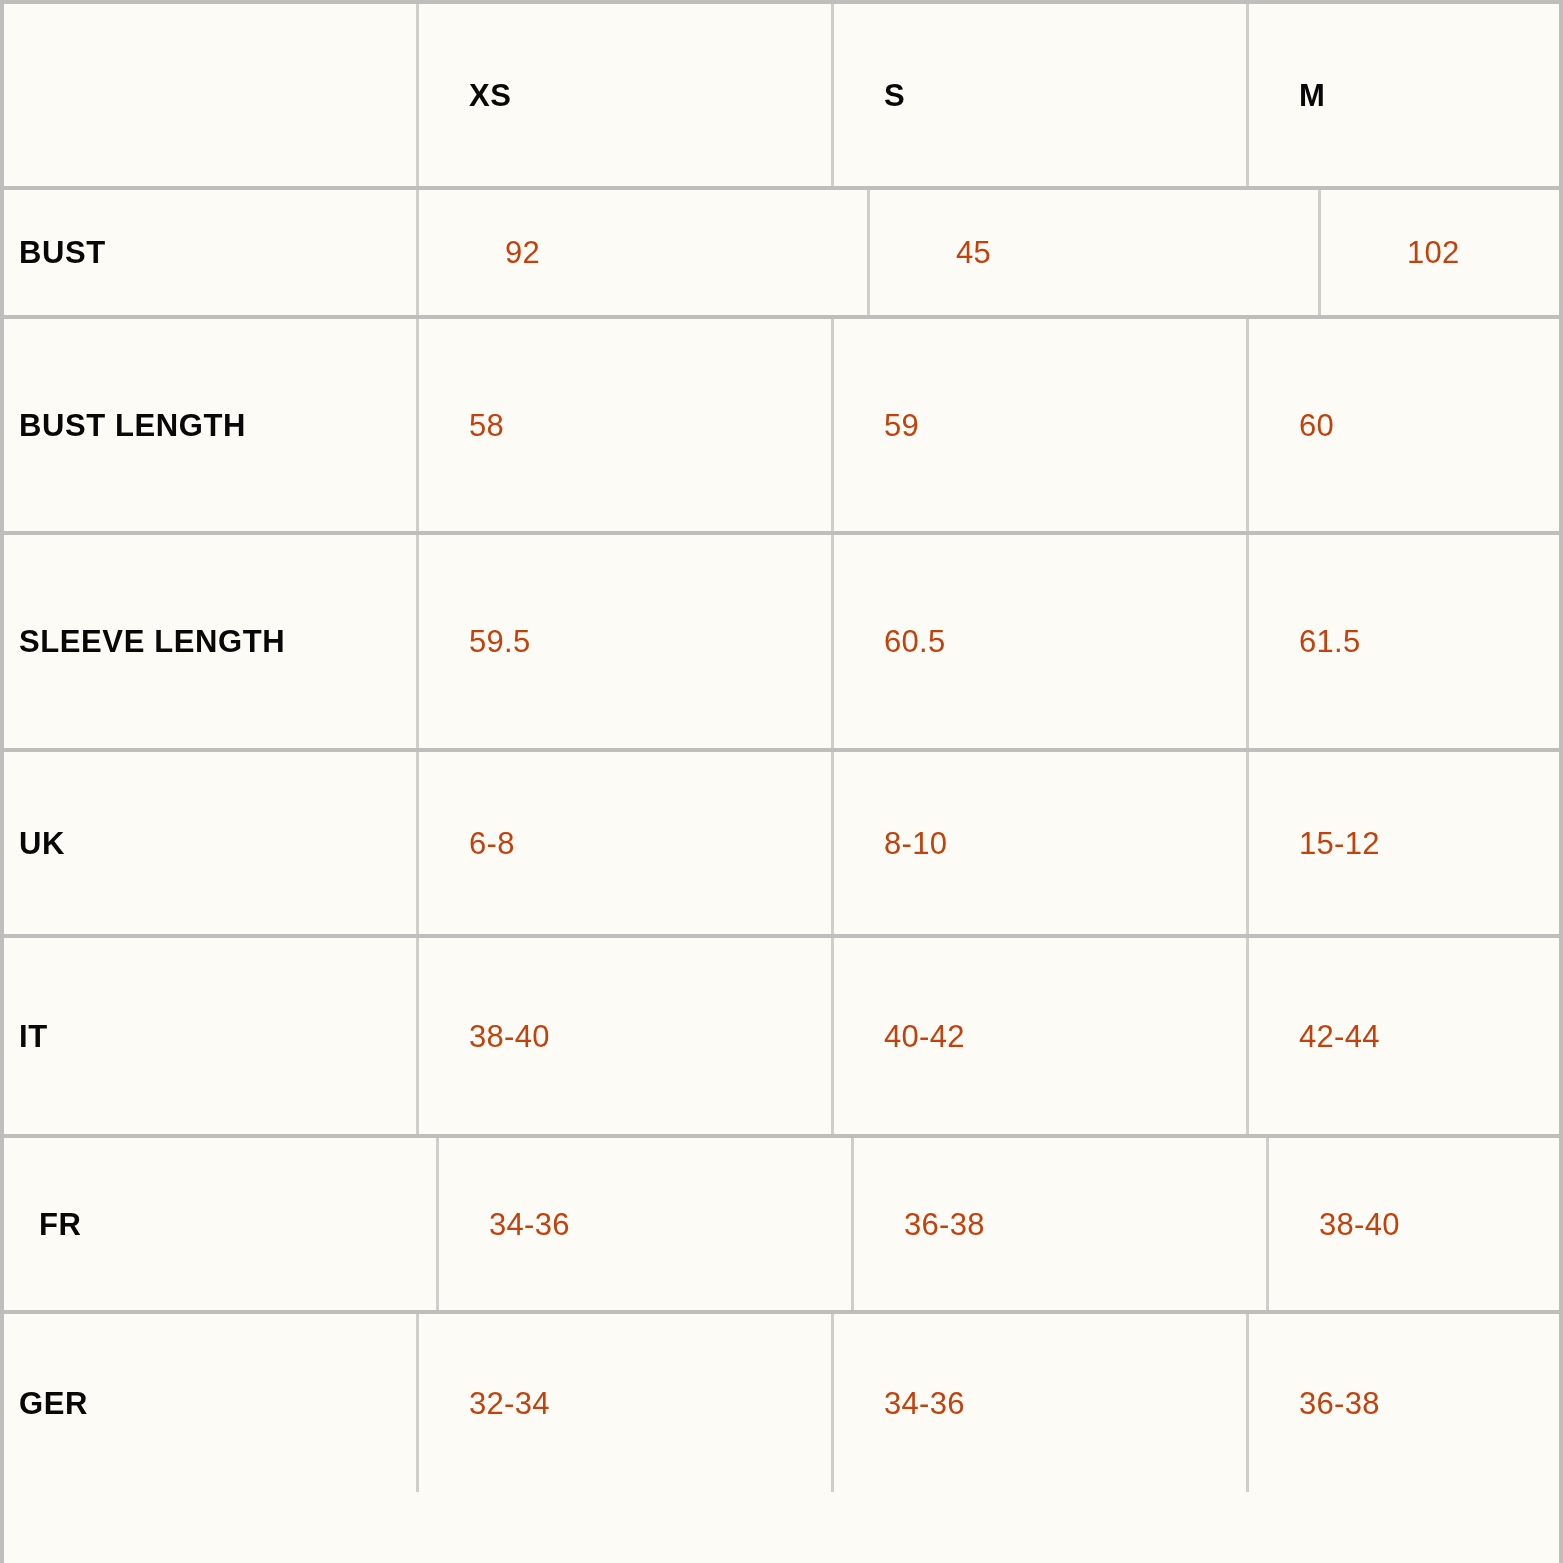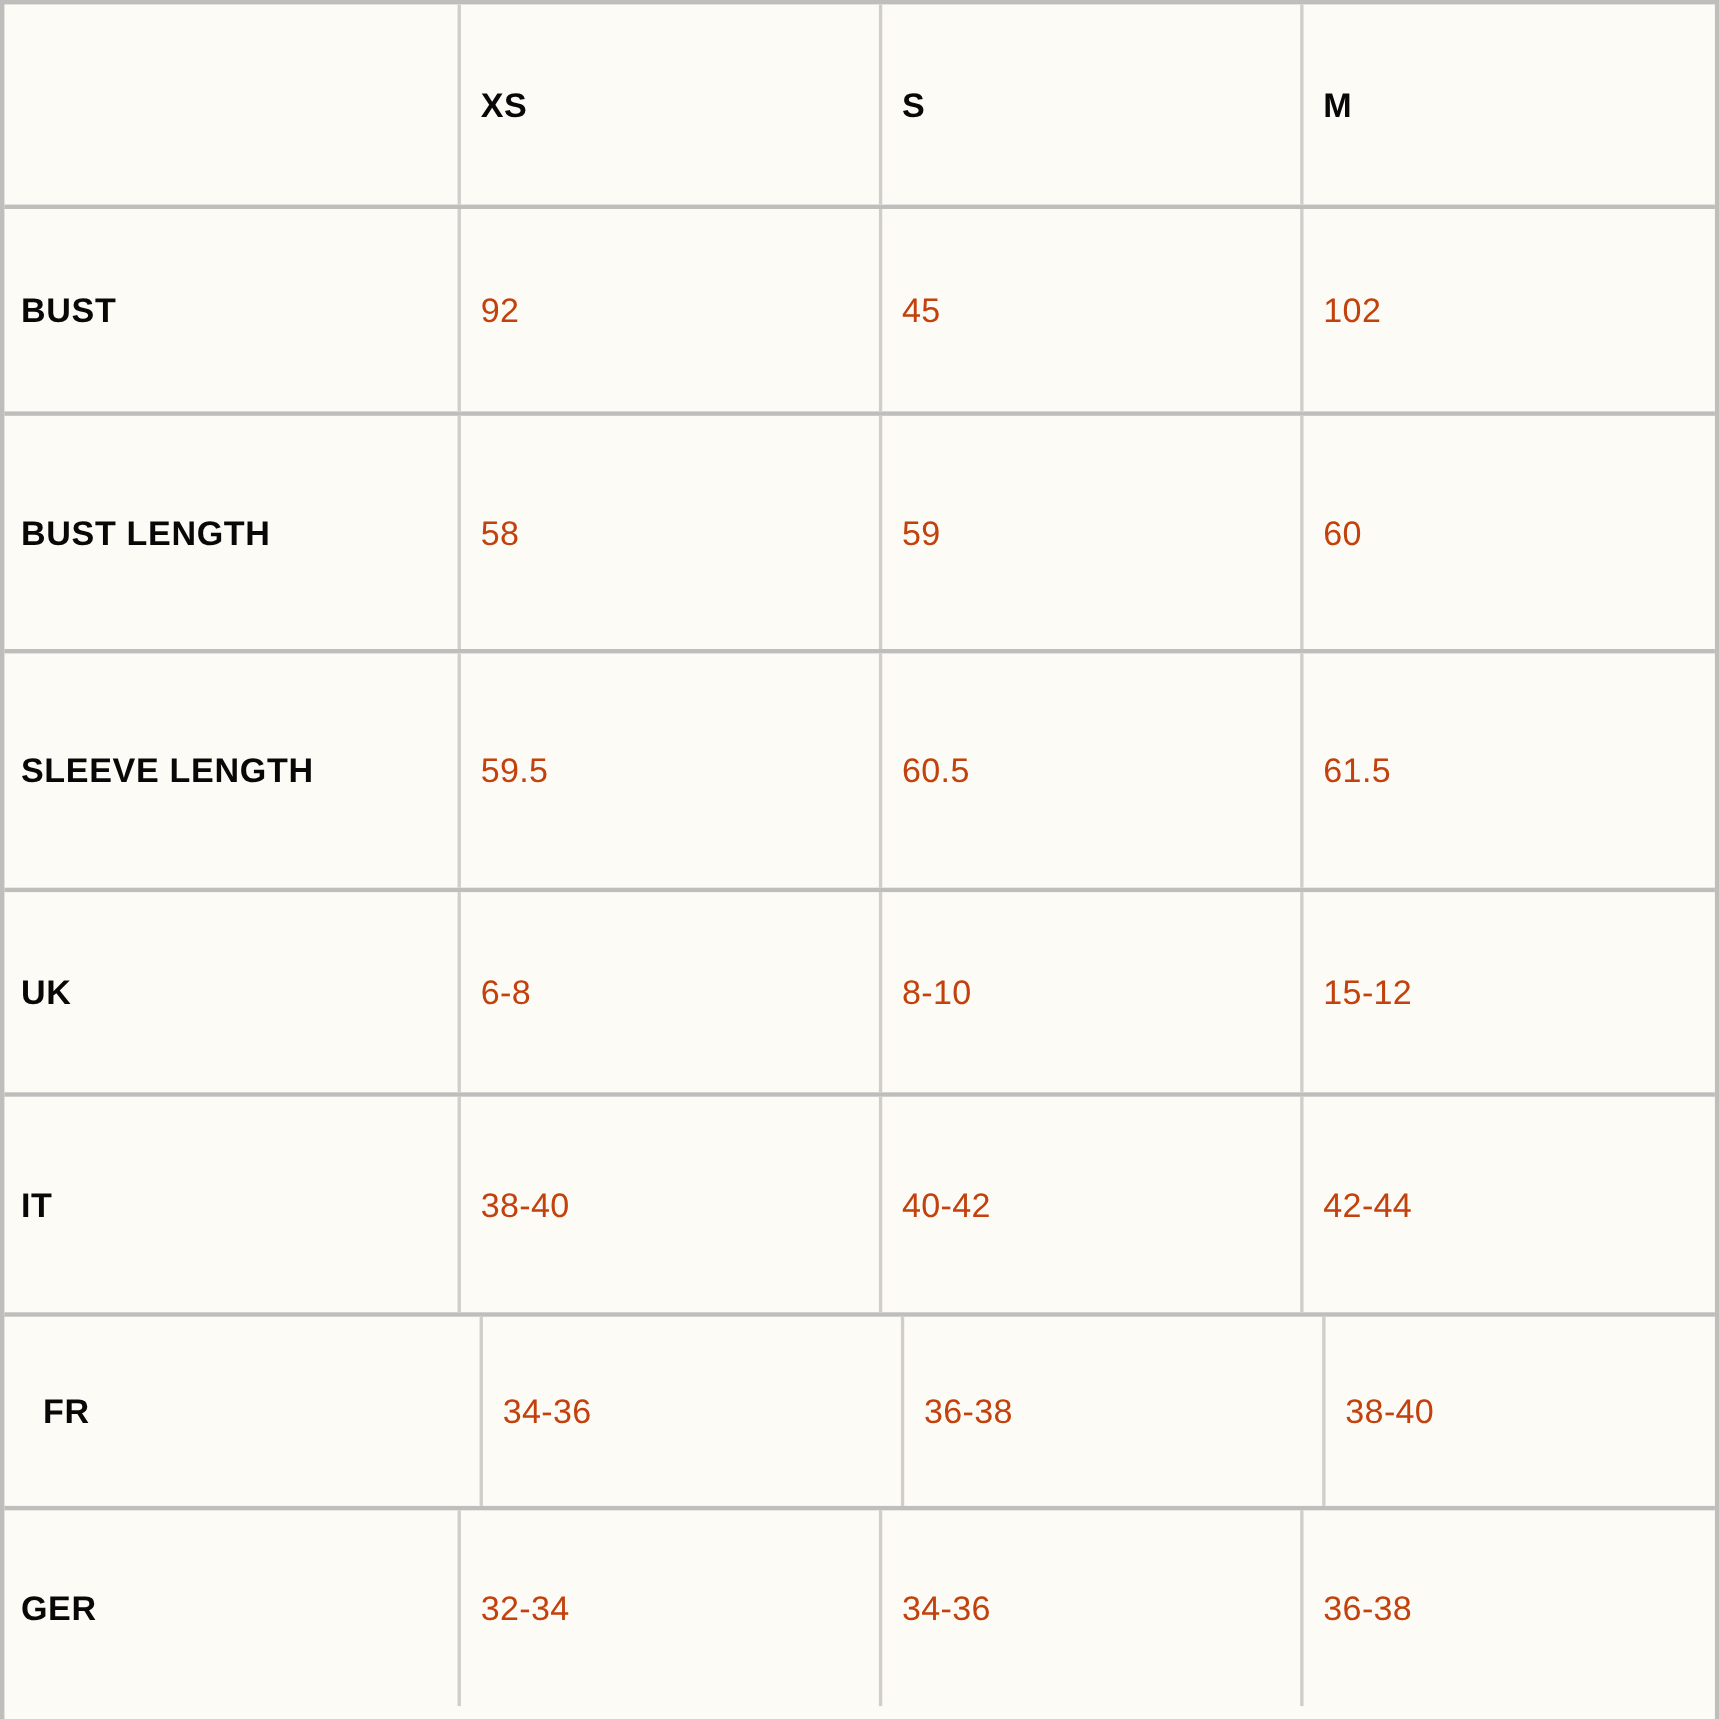--- a/index.html
+++ b/index.html
@@ -50,20 +50,21 @@
   }
 
   .cell-label {
     flex: 0 0 415px;
     border-right: 3px solid #cfcecb;
     padding-left: 15px;
   }
   .cell-val {
     flex: 0 0 383px;
     border-right: 3px solid #cfcecb;
+    margin-left: 32px;
   }
   .cell-val.cell-val-last {
     flex: 1 1 auto;
     border-right: none;
   }
 
   .label-text {
     font-weight: 700;
     font-size: 31px;
     letter-spacing: 0.6px;
@@ -83,21 +84,21 @@
   .head-text {
     font-weight: 700;
     font-size: 31px;
     letter-spacing: 0.6px;
     color: #080808;
     line-height: 1;
   }
 
   
   .h-head   { height: 186px; }
-  .h-bust   { height: 188px; }
+  .h-bust   { height: 129px; gap: 36px; }
   .h-body   { height: 216px; }
   .h-sleeve { height: 217px; }
   .h-uk     { height: 186px; text-align: center; }
   .h-it     { height: 200px; }
   .h-fr     { height: 176px; padding-left: 20px; }
   .h-ger    { height: 178px; }
 </style>
 </head>
 <body>
 

